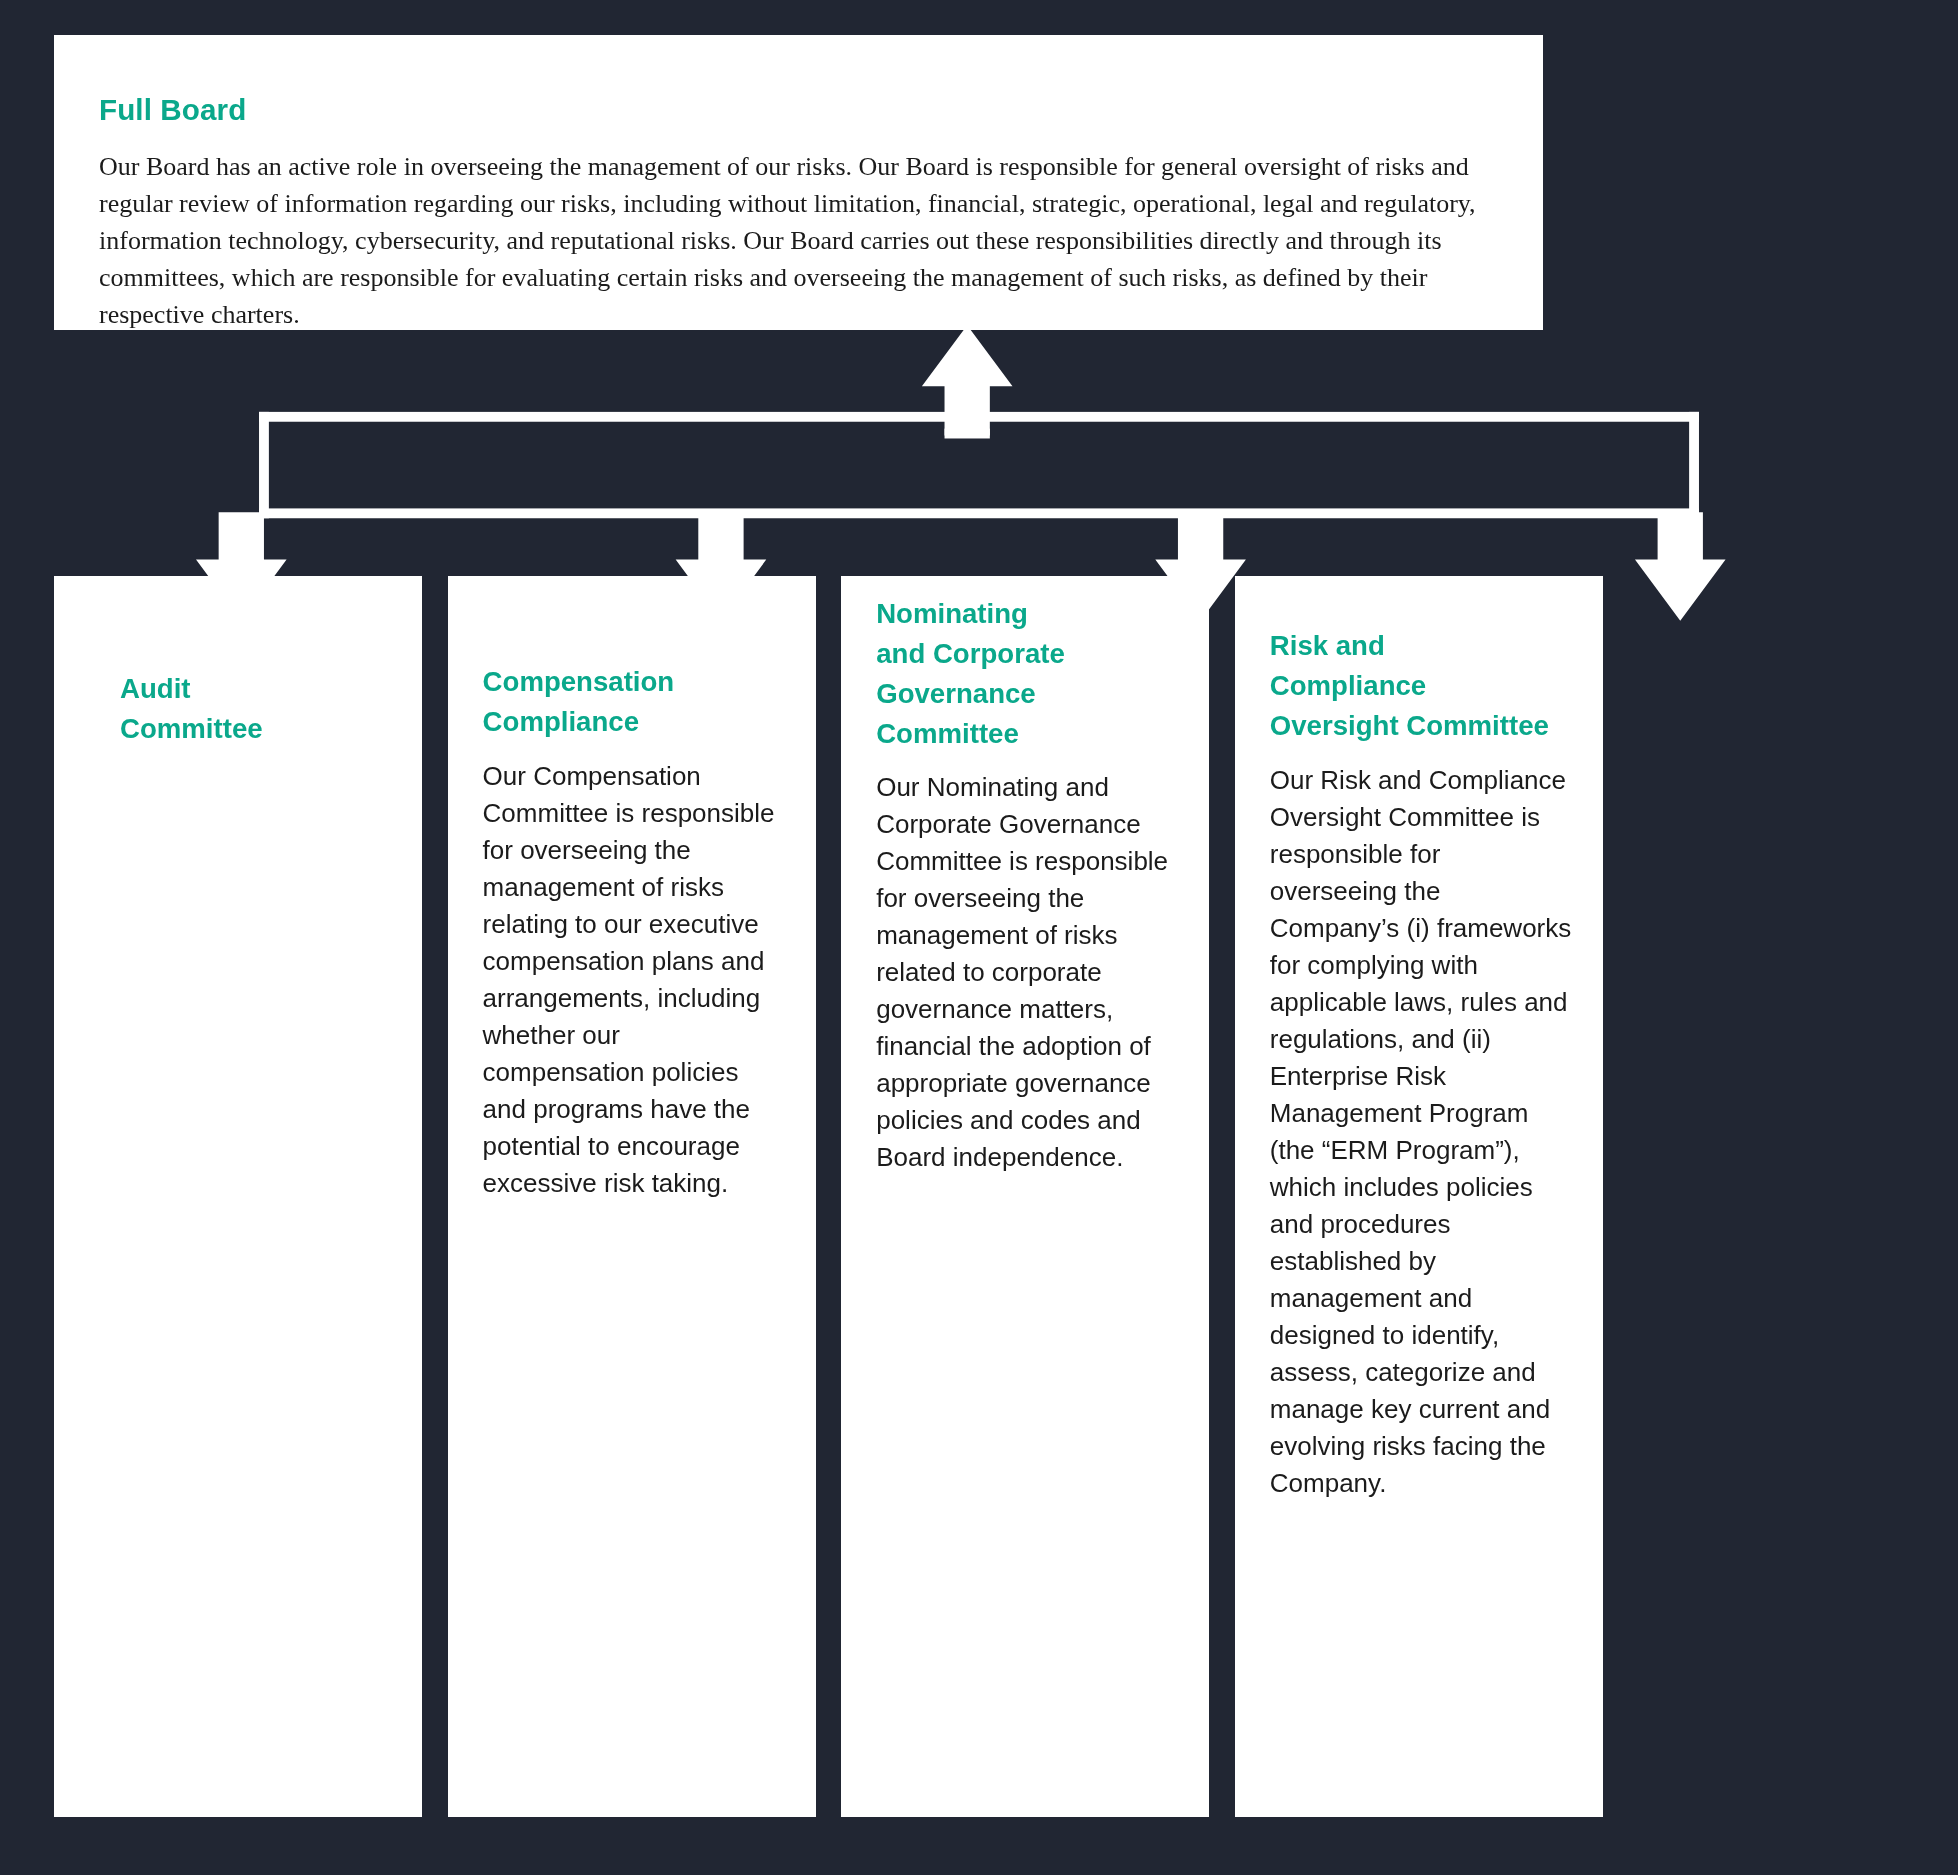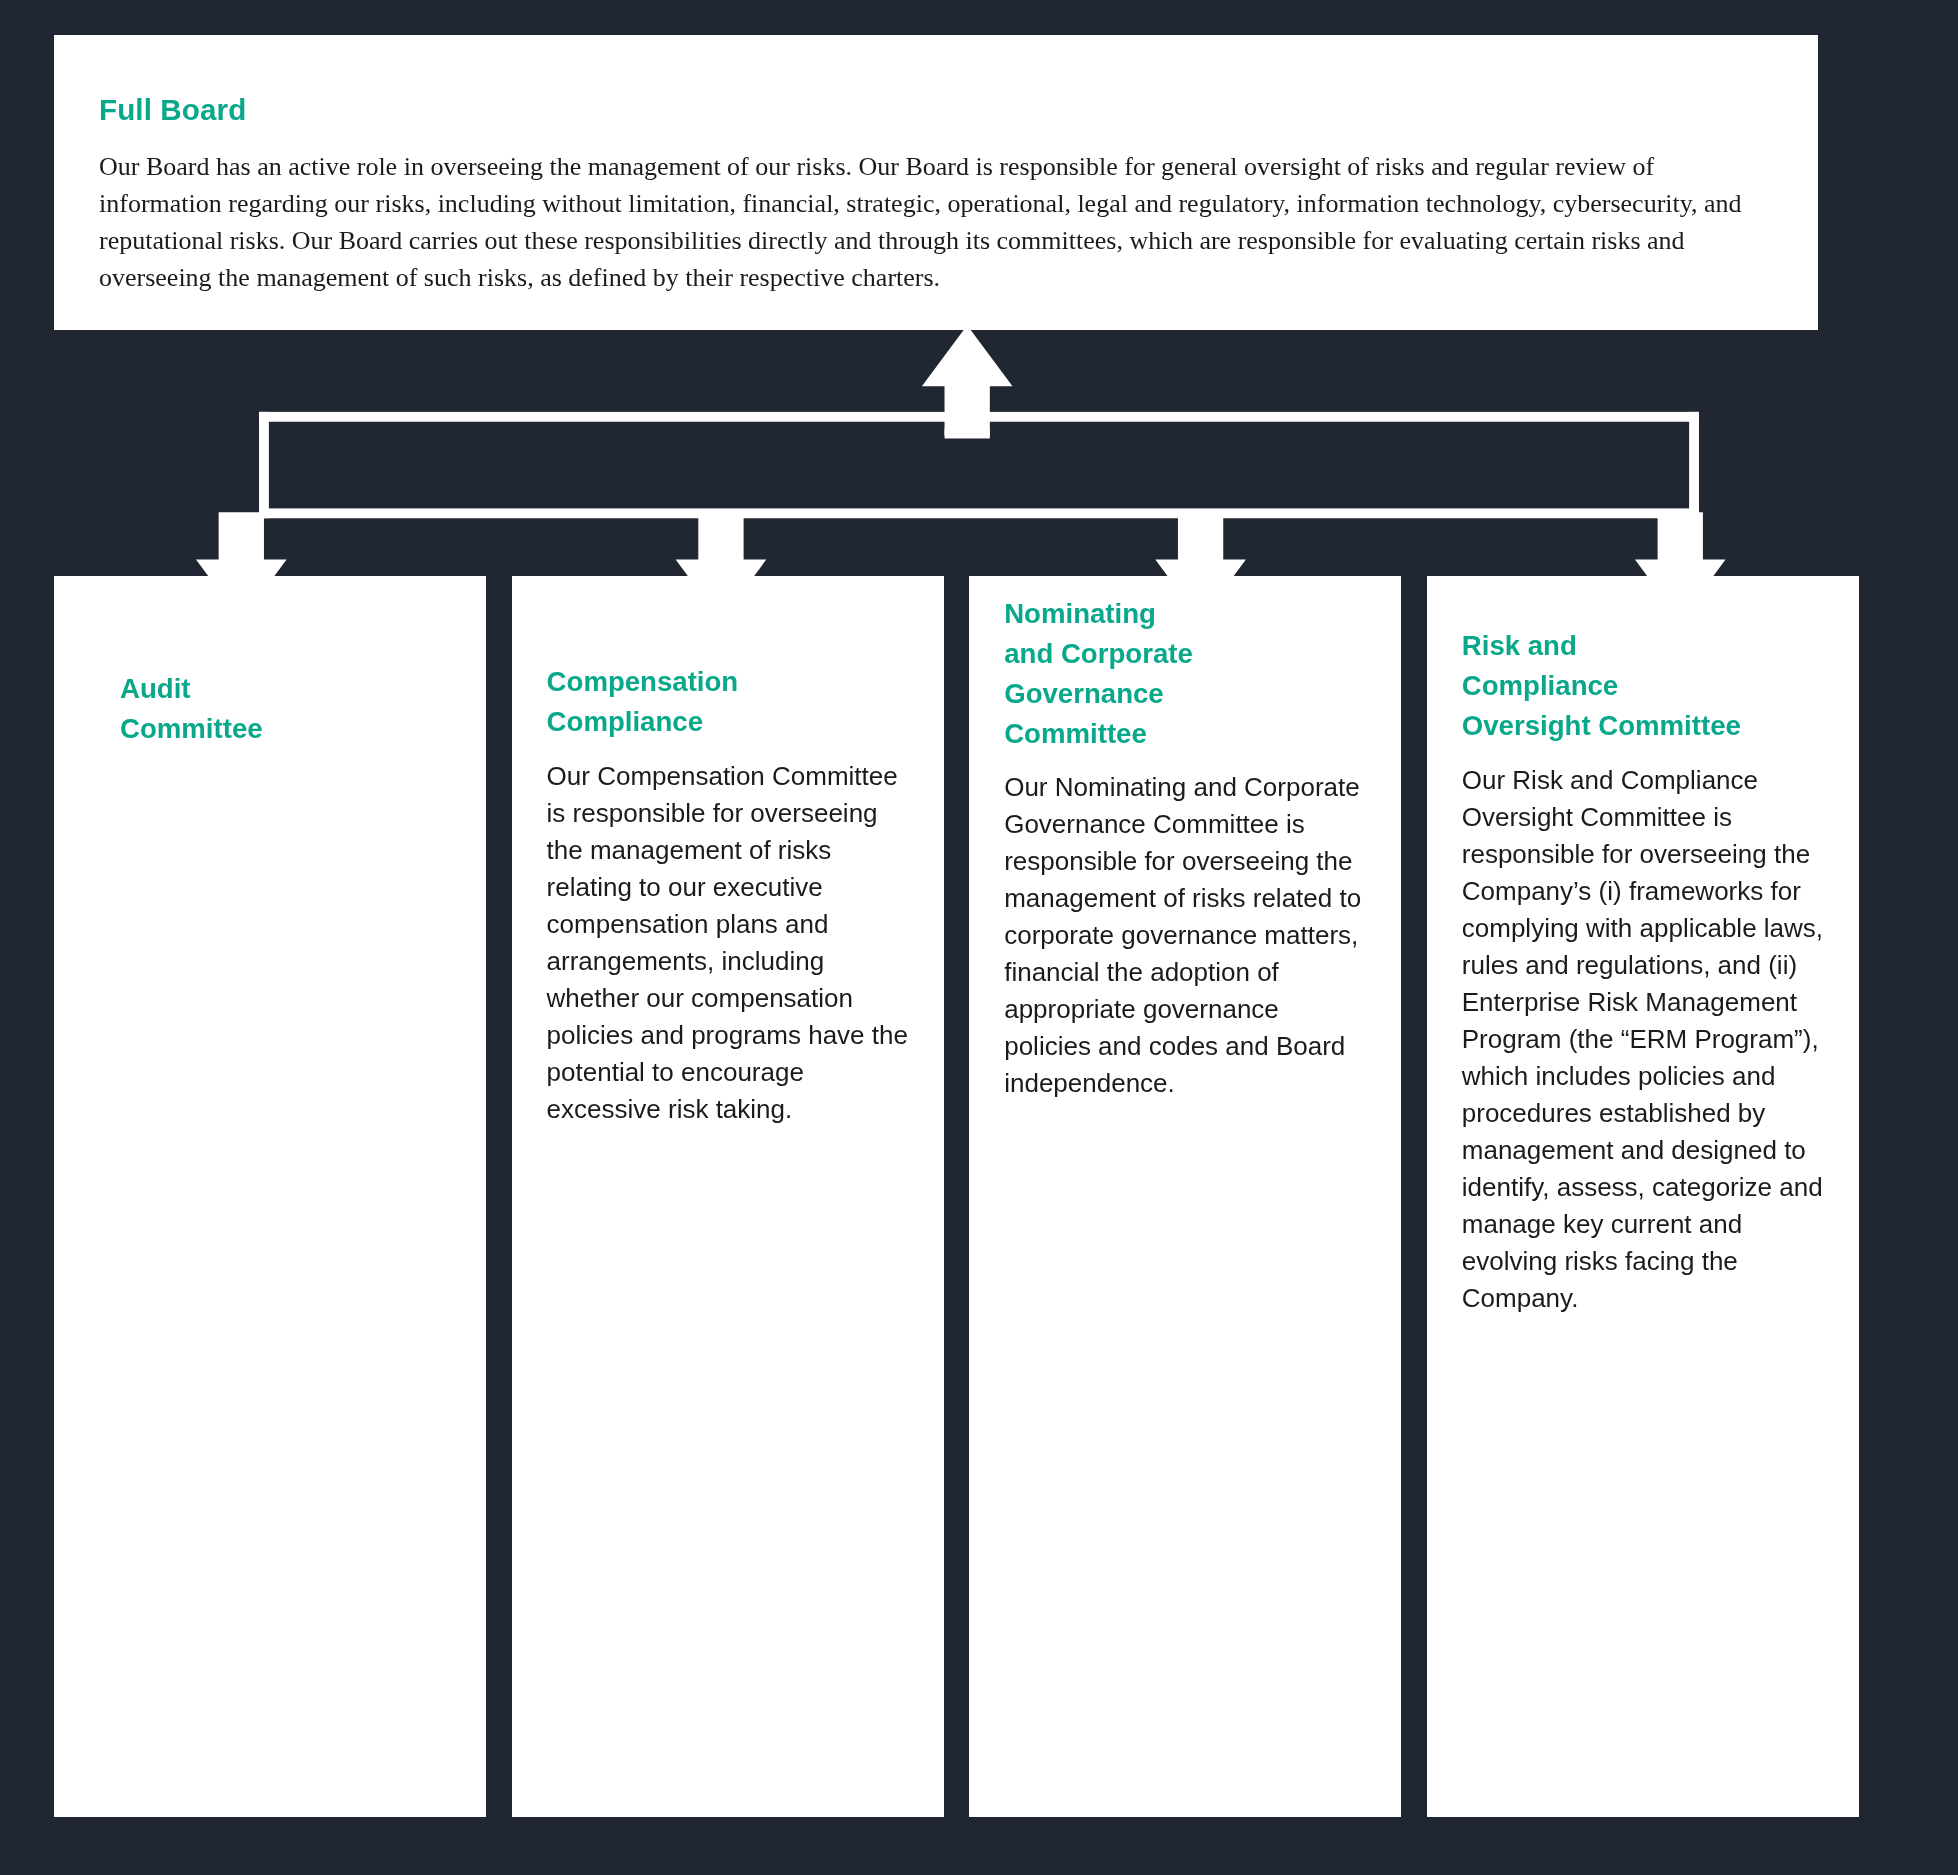--- a/index.html
+++ b/index.html
@@ -21,21 +21,21 @@
     width: 1958px;
     height: 1876px;
     background: #212633;
   }
 
   
   .board-panel {
     position: absolute;
     left: 54px;
     top: 35px;
-    width: 1764px;
+    width: 1489px;
     height: 295px;
     background: #ffffff;
     box-sizing: border-box;
     padding: 59px 45px 0 45px;
   }
   .board-title {
     color: #0aa88b;
     font-size: 29.6px;
     font-weight: bold;
     letter-spacing: 0.1px;
@@ -65,21 +65,21 @@
   .columns {
     position: absolute;
     left: 54px;
     top: 576px;
     width: 1852px;
     height: 1241px;
     display: flex;
     gap: 25.6px;
   }
   .col {
-    width: 432px;
+    width: 368px;
     background: #ffffff;
     box-sizing: border-box;
     padding: 0 35px;
     position: relative;
   }
   .col-inner {
     position: absolute;
     left: 35px;
     right: 29.6px;
     bottom: auto;

